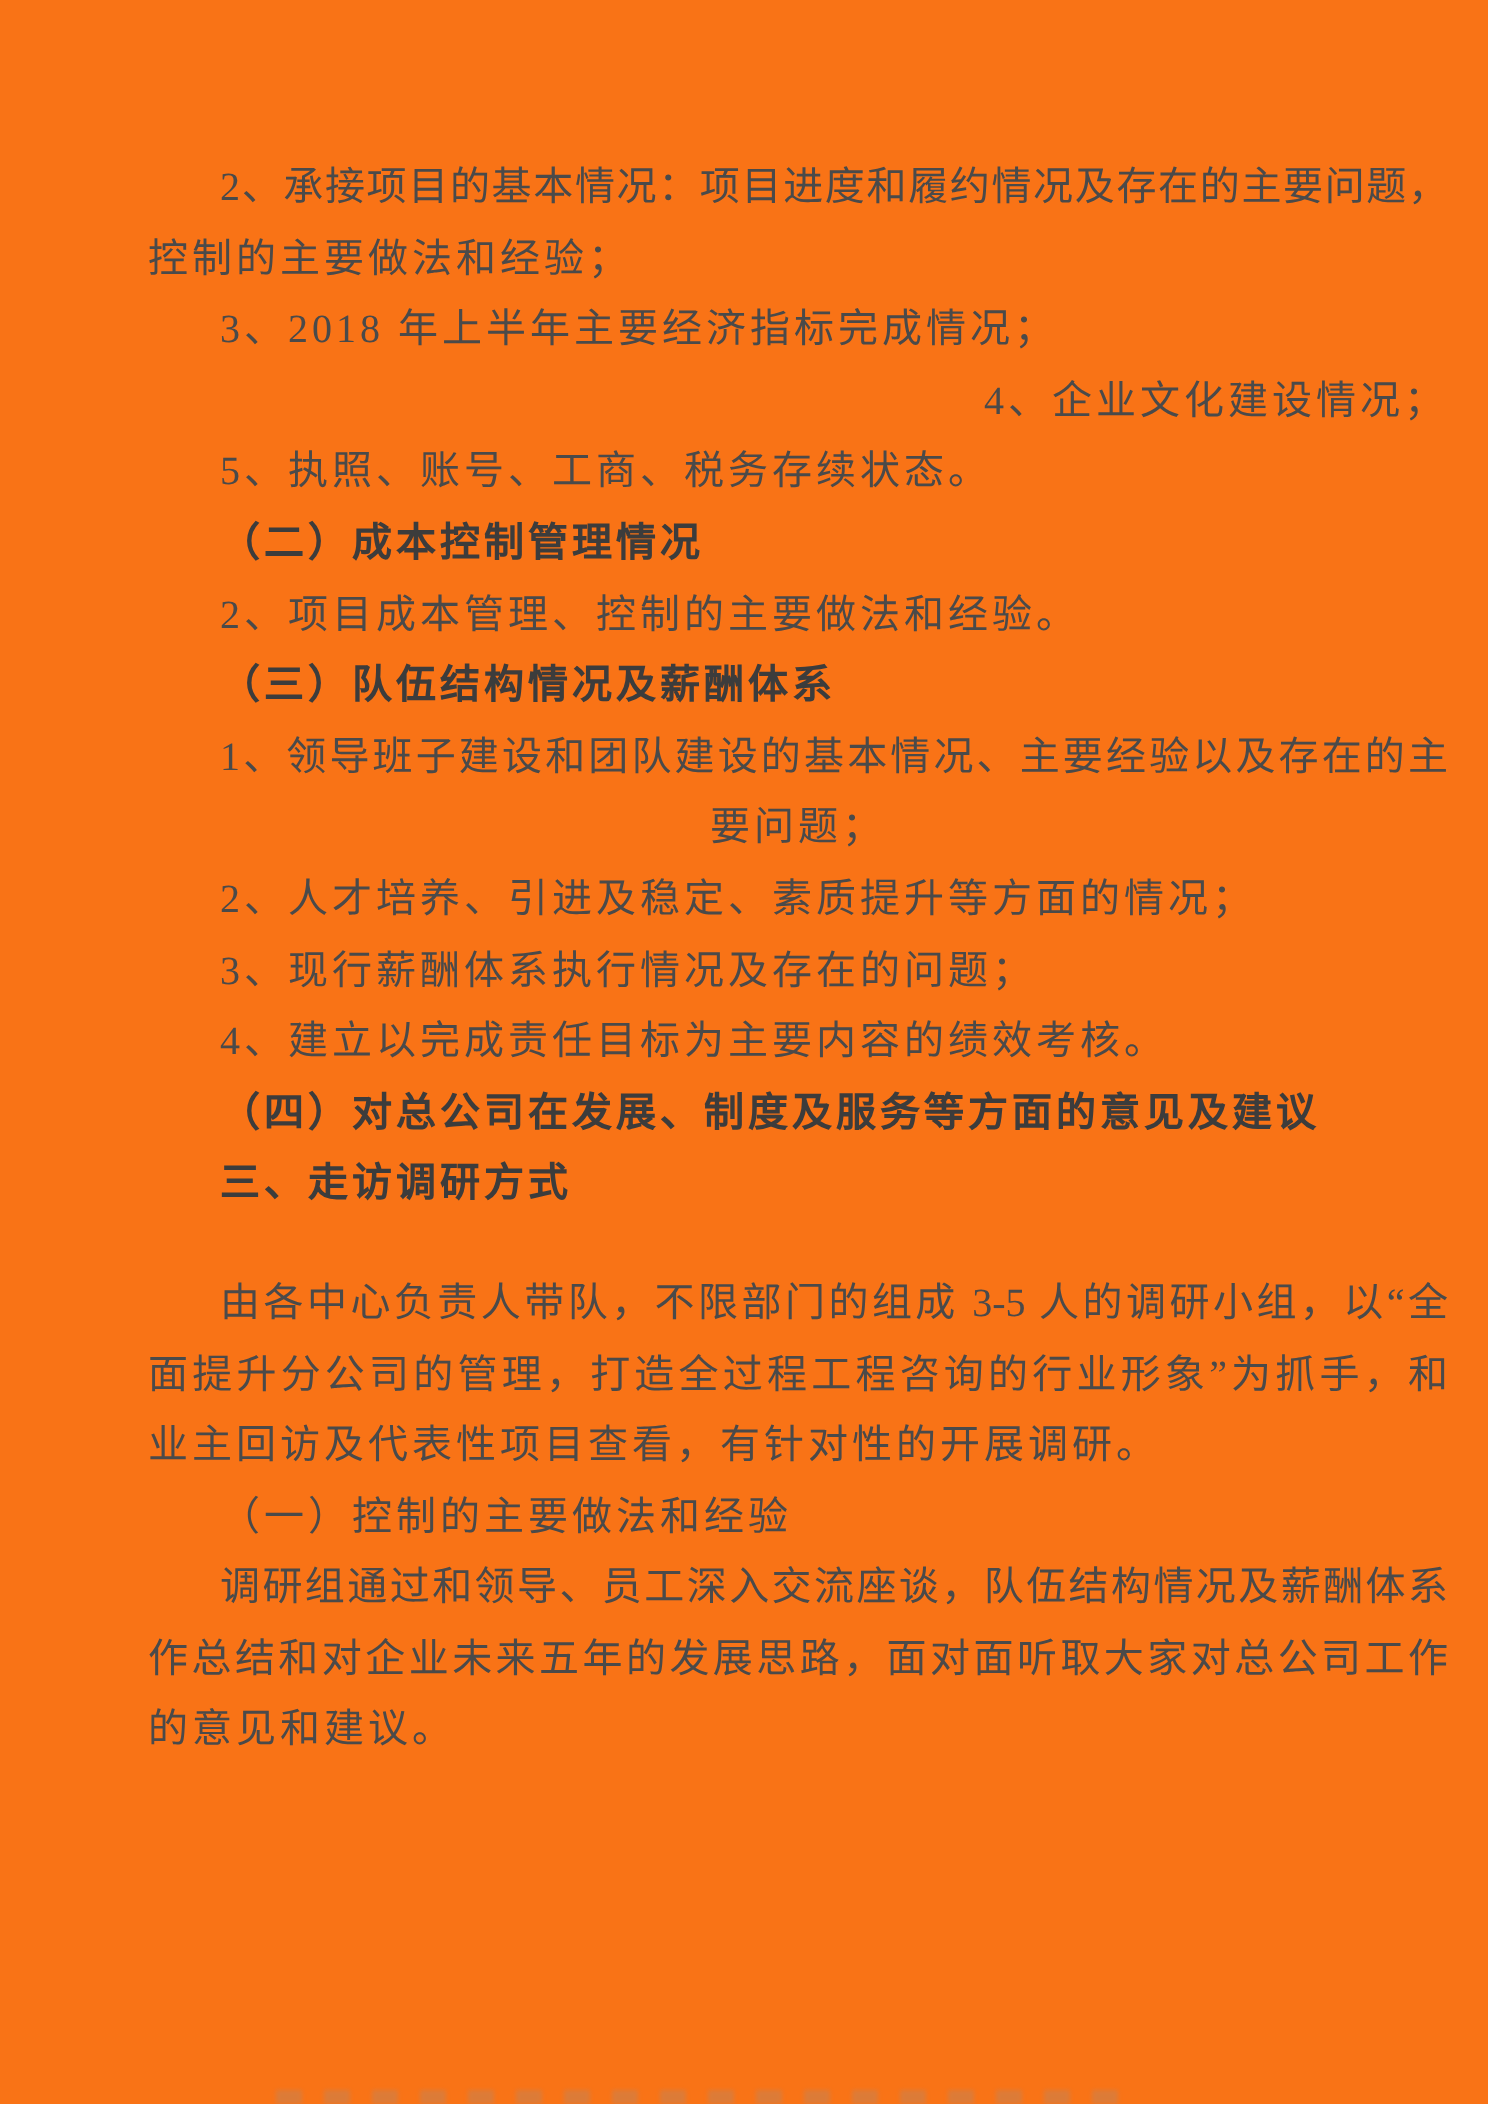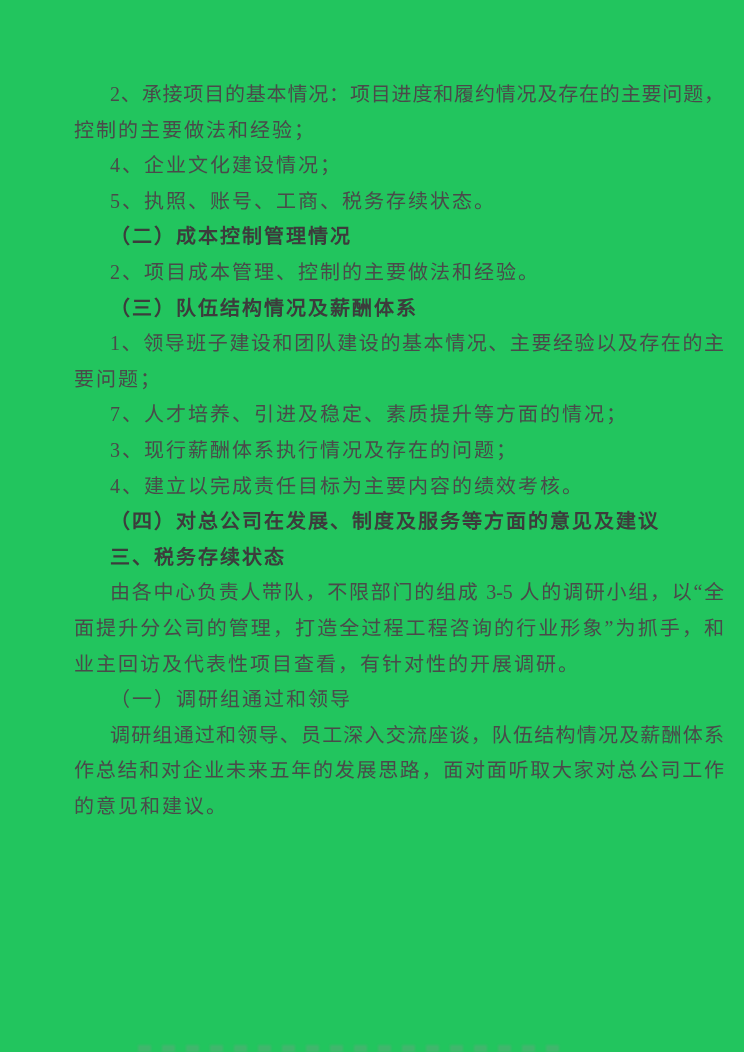--- a/index.html
+++ b/index.html
@@ -52,38 +52,39 @@
       rgba(145,145,145,0.55) 0px, rgba(145,145,145,0.55) 13px,
       rgba(145,145,145,0.0) 13px, rgba(145,145,145,0.0) 24px
     );
     filter: blur(1px);
     opacity: 0.5;
   }
 </style>
 </head>
 <body>
 
-<main class="page" style="background: #22c55e;">
+<main class="page" style="background: #f97316;">
   <section class="text-block" id="text-block">
       <div class="line indent stretch" style="color: rgb(74, 74, 74);">2、承接项目的基本情况：项目进度和履约情况及存在的主要问题，</div>
       <div class="line" style="color: rgb(74, 74, 74);">控制的主要做法和经验；</div>
-      <div class="line indent" style="color: rgb(74, 74, 74);">4、企业文化建设情况；</div>
+      <div class="line indent" style="color: rgb(74, 74, 74);">3、2018 年上半年主要经济指标完成情况；</div>
+      <div class="line indent" style="color: rgb(74, 74, 74); text-align: right;">4、企业文化建设情况；</div>
       <div class="line indent" style="color: rgb(74, 74, 74);">5、执照、账号、工商、税务存续状态。</div>
       <div class="line indent bold" style="color: rgb(60, 60, 60);">（二）成本控制管理情况</div>
       <div class="line indent" style="color: rgb(74, 74, 74);">2、项目成本管理、控制的主要做法和经验。</div>
       <div class="line indent bold" style="color: rgb(60, 60, 60);">（三）队伍结构情况及薪酬体系</div>
       <div class="line indent stretch" style="color: rgb(74, 74, 74);">1、领导班子建设和团队建设的基本情况、主要经验以及存在的主</div>
-      <div class="line" style="color: rgb(74, 74, 74);">要问题；</div>
-      <div class="line indent" style="color: rgb(74, 74, 74);">7、人才培养、引进及稳定、素质提升等方面的情况；</div>
+      <div class="line" style="color: rgb(74, 74, 74); text-align: center;">要问题；</div>
+      <div class="line indent" style="color: rgb(74, 74, 74);">2、人才培养、引进及稳定、素质提升等方面的情况；</div>
       <div class="line indent" style="color: rgb(74, 74, 74);">3、现行薪酬体系执行情况及存在的问题；</div>
       <div class="line indent" style="color: rgb(74, 74, 74);">4、建立以完成责任目标为主要内容的绩效考核。</div>
       <div class="line indent bold" style="color: rgb(60, 60, 60);">（四）对总公司在发展、制度及服务等方面的意见及建议</div>
-      <div class="line indent bold" style="color: rgb(60, 60, 60);">三、税务存续状态</div>
-      <div class="line indent stretch" style="color: rgb(74, 74, 74);">由各中心负责人带队，不限部门的组成 3-5 人的调研小组，以“全</div>
+      <div class="line indent bold" style="color: rgb(60, 60, 60);">三、走访调研方式</div>
+      <div class="line indent stretch" style="color: rgb(74, 74, 74); margin-top: 24px;">由各中心负责人带队，不限部门的组成 3-5 人的调研小组，以“全</div>
       <div class="line stretch" style="color: rgb(74, 74, 74);">面提升分公司的管理，打造全过程工程咨询的行业形象”为抓手，和</div>
       <div class="line" style="color: rgb(74, 74, 74);">业主回访及代表性项目查看，有针对性的开展调研。</div>
-      <div class="line indent" style="color: rgb(74, 74, 74);">（一）调研组通过和领导</div>
+      <div class="line indent" style="color: rgb(74, 74, 74);">（一）控制的主要做法和经验</div>
       <div class="line indent stretch" style="color: rgb(74, 74, 74);">调研组通过和领导、员工深入交流座谈，队伍结构情况及薪酬体系</div>
       <div class="line stretch" style="color: rgb(74, 74, 74);">作总结和对企业未来五年的发展思路，面对面听取大家对总公司工作</div>
       <div class="line" style="color: rgb(74, 74, 74);">的意见和建议。</div>
     </section>
   <div class="edge-artifact"></div>
 </main>
 
 </body></html>

